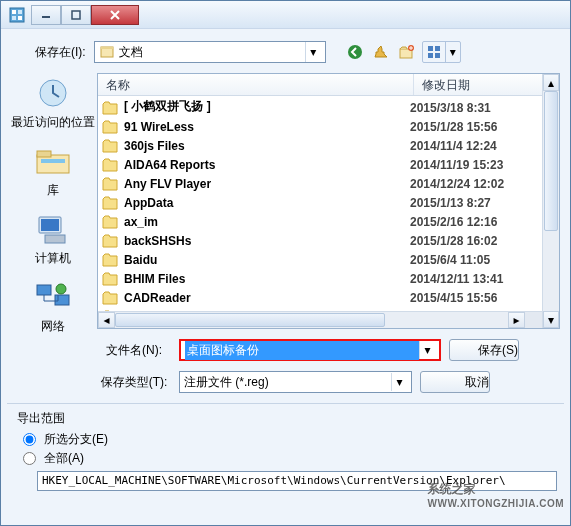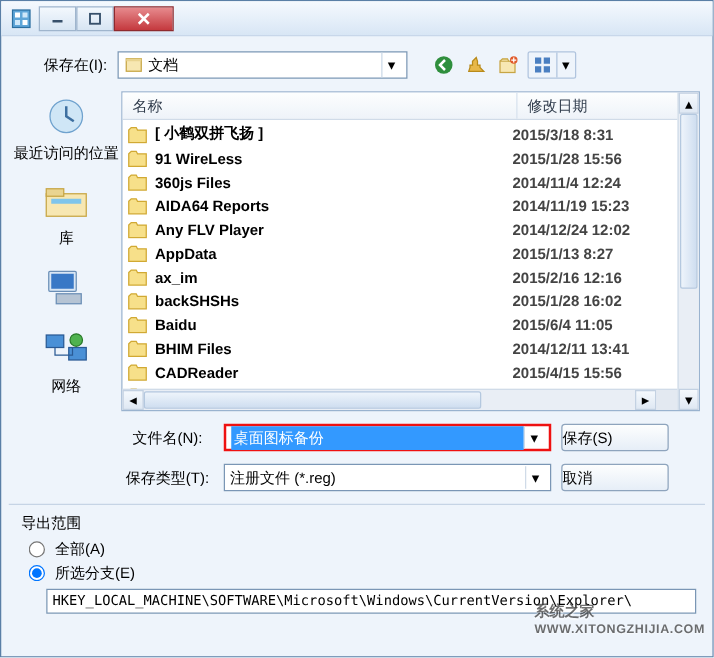--- a/index.html
+++ b/index.html
@@ -58,24 +58,24 @@
 .sbh-thumb{ position:absolute; top:1px; bottom:1px; left:0; width:270px; background:linear-gradient(to bottom,#eef4fb,#cfdef0); border:1px solid #b4c8df; border-radius:2px; }
 .sbh-corner{ width:17px; background:#e3e9f1; }
 
 .list-wrap { display:flex; flex:1; overflow:hidden; }
 .list-left { flex:1; display:flex; flex-direction:column; }
 
 .formrow { display:flex; align-items:center; margin-top:10px; gap:8px; }
 .formrow .flabel { width:74px; text-align:center; }
 .fn-combo { width: 262px; height:22px; border:2px solid #e11; background:#fff; display:flex; align-items:center; padding:0 4px; }
 .fn-combo .sel-text { flex:1; background:#3399ff; color:#fff; padding:1px 2px; }
-.ft-combo { width: 262px; height:22px; border:1px solid #7a96b5; background:#fff; display:flex; align-items:center; padding:0 4px; }
+.ft-combo { width: 233px; height:22px; border:1px solid #7a96b5; background:#fff; display:flex; align-items:center; padding:0 4px; }
 .ft-combo .ctext{ flex:1; }
 .dropbtn{ width:16px; height:18px; display:flex;align-items:center;justify-content:center; border-left:1px solid #d0dbe8; }
-.pbtn { width:86px; height:22px; border:1px solid #8ea4bd; background:linear-gradient(to bottom,#fdfefe,#e6eef7); text-align:left; line-height:20px; border-radius:3px; }
+.pbtn { width:70px; height:22px; border:1px solid #8ea4bd; background:linear-gradient(to bottom,#fdfefe,#e6eef7); text-align:right; line-height:20px; border-radius:3px; }
 
 .divline { border-top:1px solid #c6d4e5; margin:10px -4px 6px -4px; }
 
 .group { margin: 0 6px 0 6px; }
 .group-title { margin: 0 0 4px 0; }
 .radio-row { display:flex; align-items:center; gap:4px; margin: 2px 0 2px 6px; }
 .radio-row input { margin:0 4px 0 0; }
 .pathbox { margin: 4px 0 0 20px; width: 520px; height:20px; border:1px solid #7a96b5; background:#fff; padding:2px 4px; font-family: monospace; font-size:11px; white-space:nowrap; overflow:hidden; }
 
 .watermark { position:absolute; right:6px; bottom:16px; color:#333; font-size:15px; font-weight:600; opacity:.7; text-shadow:0 1px 1px #fff; pointer-events:none; }
@@ -175,20 +175,21 @@
               <rect x="8" y="14" width="24" height="4" fill="#7fc5ec"></rect>
             </svg>
           <div class="sb-txt">库</div>
         </div>
         <div class="sb-item">
           <svg class="sb-img" viewBox="0 0 40 32">
               <rect x="6" y="4" width="22" height="16" rx="1" fill="#d8e6f4" stroke="#6a8eb6"></rect>
               <rect x="8" y="6" width="18" height="12" fill="#3878c6"></rect>
               <rect x="12" y="22" width="20" height="8" fill="#b6c4d4" stroke="#6a8eb6"></rect>
             </svg>
+          <div class="sb-txt">计算机</div>
         </div>
         <div class="sb-item">
           <svg class="sb-img" viewBox="0 0 40 32">
               <rect x="4" y="4" width="14" height="10" fill="#4a90d6" stroke="#2a5a94"></rect>
               <rect x="22" y="14" width="14" height="10" fill="#4a90d6" stroke="#2a5a94"></rect>
               <path d="M11 14v6h14v-6" stroke="#2a5a94" fill="none"></path>
               <circle cx="28" cy="8" r="5" fill="#4fb24f" stroke="#2a7a2a"></circle>
             </svg>
           <div class="sb-txt">网络</div>
         </div>
@@ -324,26 +325,26 @@
           <div class="pbtn">取消</div>
         </div>
       </div>
     </div>
 
     <div class="divline"></div>
 
     <div class="group">
       <div class="group-title">导出范围</div>
       <label class="radio-row">
+        <input type="radio" name="er" checked="" style="">
+        <span>所选分支(E)</span>
+      </label>
+      <label class="radio-row">
         <input type="radio" name="er" style="">
         <span>全部(A)</span>
-      </label>
-      <label class="radio-row">
-        <input type="radio" name="er" checked="" style="">
-        <span>所选分支(E)</span>
       </label>
       <div class="pathbox">HKEY_LOCAL_MACHINE\SOFTWARE\Microsoft\Windows\CurrentVersion\Explorer\</div>
     </div>
 
   </div>
 
   <div class="watermark">
     <div>系统之家</div>
     <div class="sub">WWW.XITONGZHIJIA.COM</div>
   </div>

